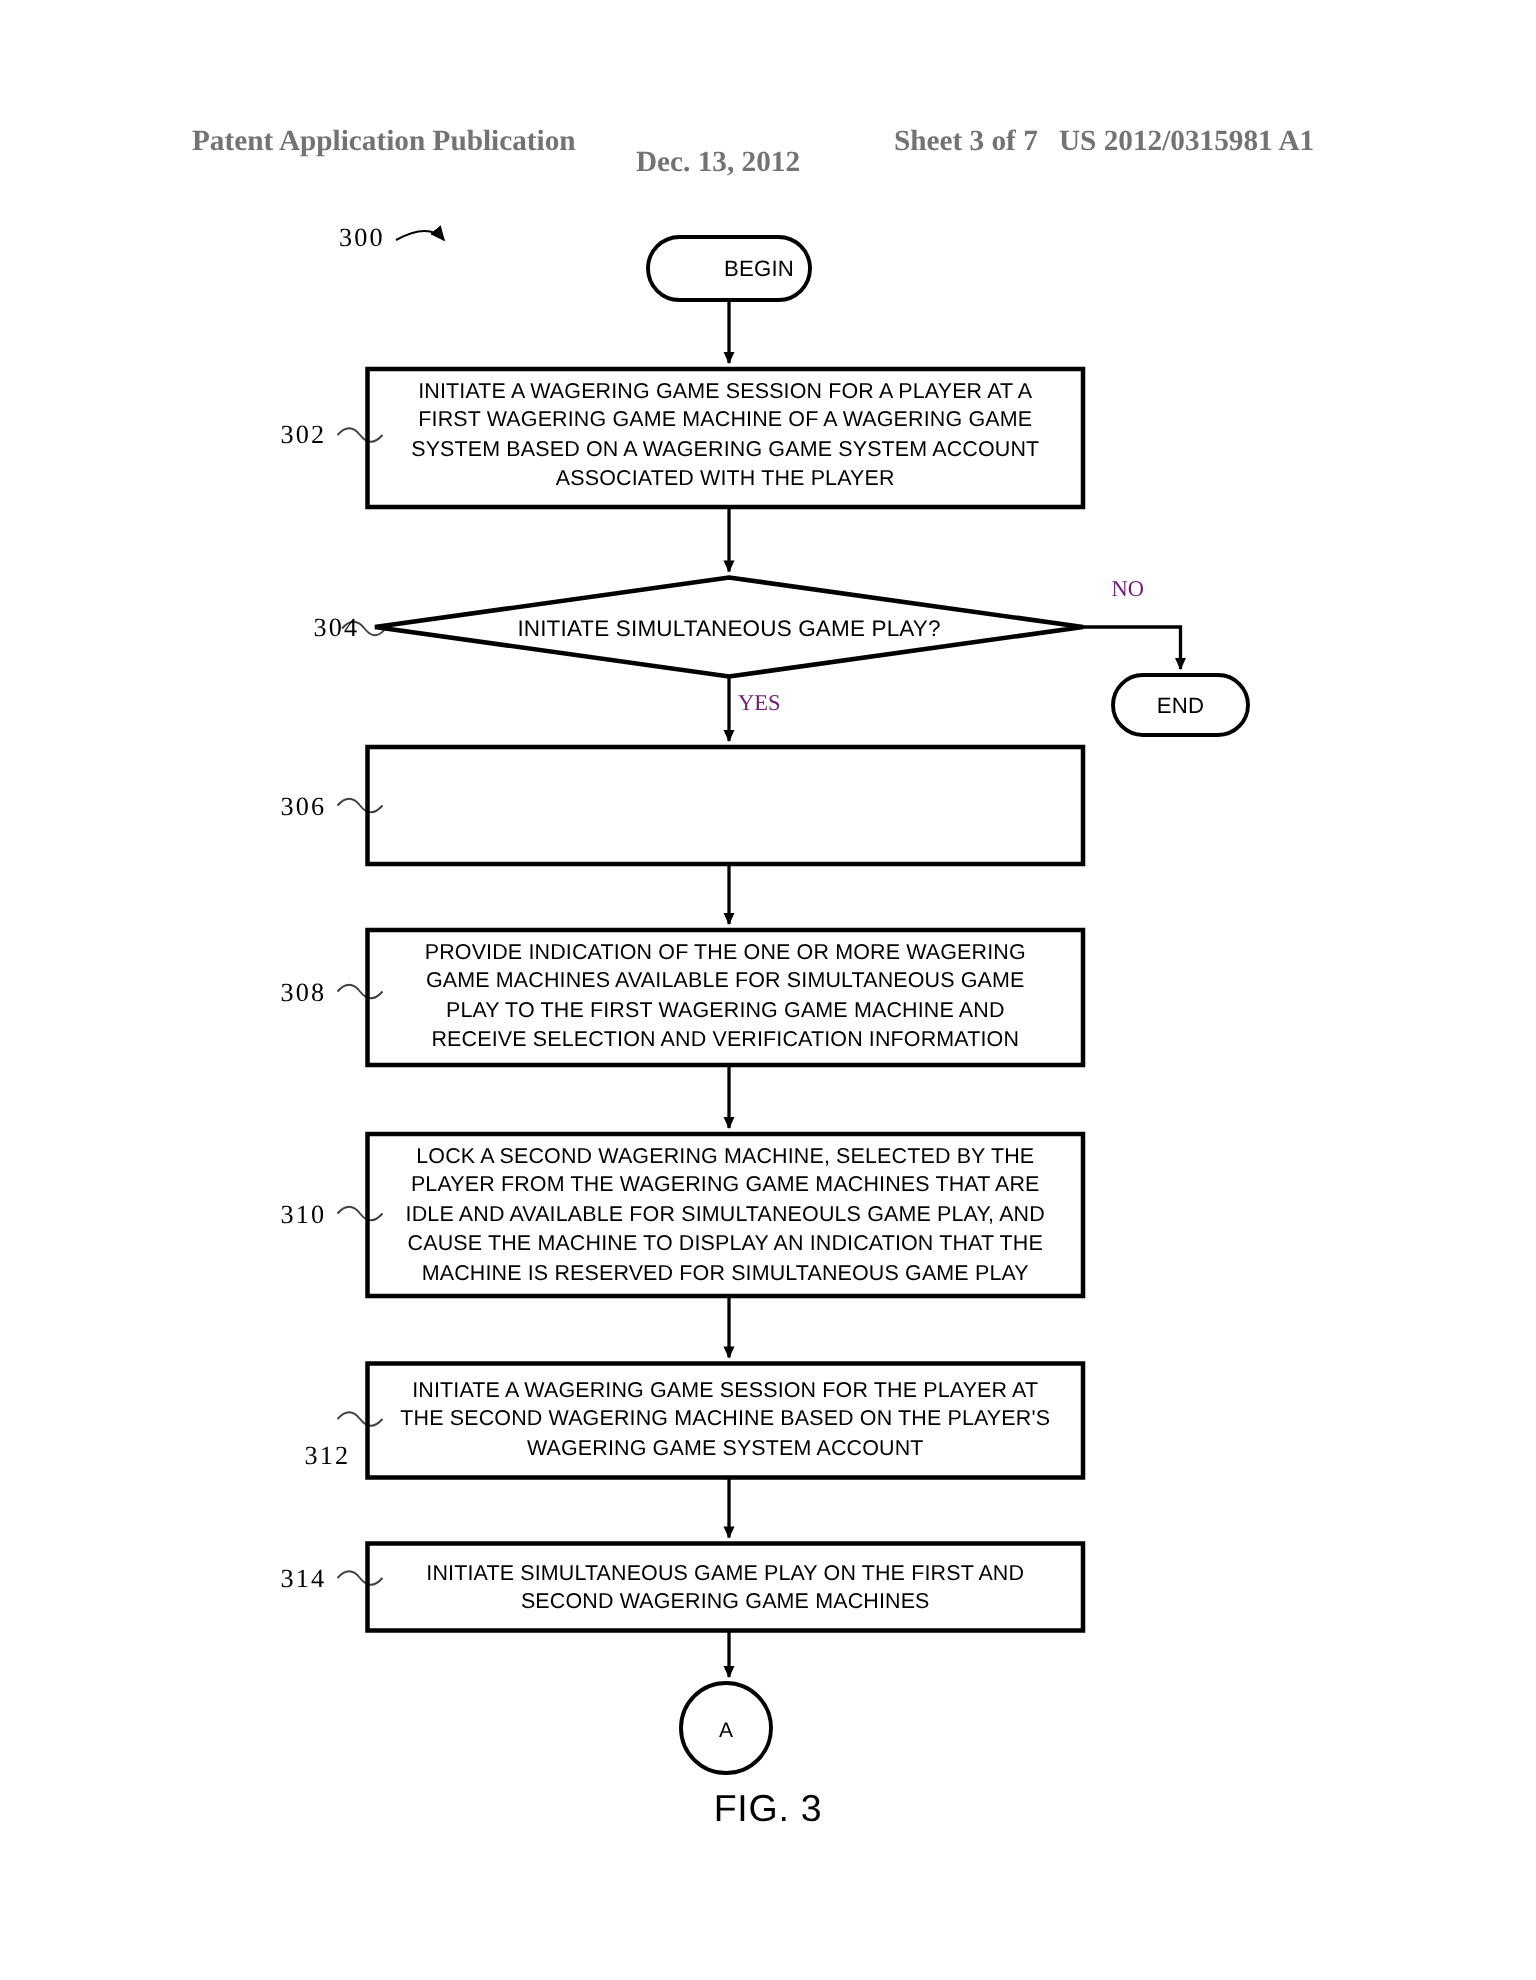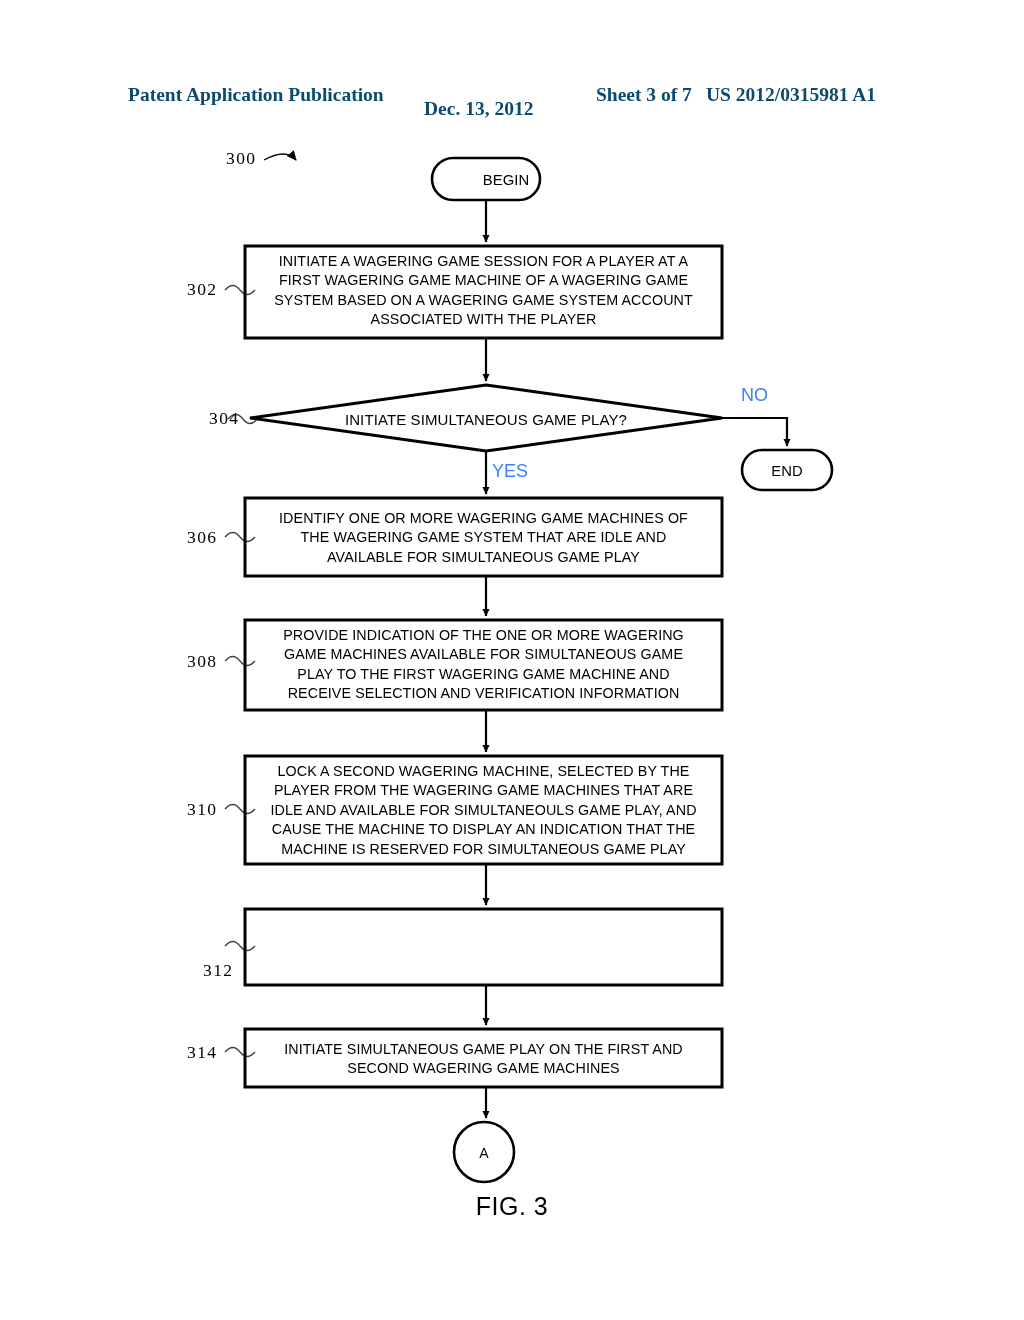--- a/index.html
+++ b/index.html
@@ -19,21 +19,21 @@
   
   #patent-header {
     position: absolute;
     top: 84px;
     left: 0;
     width: 1024px;
     height: 28px;
     font-family: "Liberation Serif", serif;
     font-weight: bold;
     font-size: 19.5px;
-    color: #0c4a6e;
+    color: #737373;
     white-space: nowrap;
   }
   #patent-header .hdr-pub   { position: absolute; left: 128px;  top: 0; }
   #patent-header .hdr-date  { position: absolute; left: 424px;  top: 0; margin-top: 14px; }
   #patent-header .hdr-sheet { position: absolute; left: 596px;  top: 0; }
   #patent-header .hdr-num   { position: absolute; left: 706px;  top: 0; }
 
   
   #flow-svg {
     position: absolute;
@@ -53,22 +53,23 @@
     letter-spacing: 0.1px;
   }
   .proc-text {
     font-size: 14.3px;
   }
   .term-text {
     font-size: 14.8px;
   }
   .branch-label {
     position: absolute;
-    font-size: 18px;
-    color: #3b82f6;
+    font-size: 15px;
+    color: #701a75;
+    font-family: Liberation Serif, serif;
   }
   .ref-num {
     position: absolute;
     font-size: 17.5px;
     color: #000;
     letter-spacing: 1.4px;
     font-family: "Liberation Serif", serif;
   }
   #fig-caption {
     position: absolute;
@@ -164,38 +165,38 @@
 
   <div class="ref-num" style="left:190px; top:408px;margin-left:19px;">304</div>
   <div class="node-text proc-text" style="left:286px; top:410px; width:400px; font-size:15px;">INITIATE SIMULTANEOUS GAME PLAY?</div>
 
   <div class="branch-label" style="left:741px; top:385px;">NO</div>
   <div class="branch-label" style="left:492px; top:461px;">YES</div>
 
   <div class="node-text term-text" style="left:742px; top:461px; width:90px;">END</div>
 
   <div class="ref-num" style="left:187px; top:527px;">306</div>
-  <div class="node-text proc-text" style="left:251px; top:509px; width:465px;">IDENTIFY ONE OR MORE WAGERING GAME MACHINES OF
-THE WAGERING GAME SYSTEM THAT ARE IDLE AND
-AVAILABLE FOR SIMULTANEOUS GAME PLAY</div>
 
   <div class="ref-num" style="left:187px; top:651px;">308</div>
   <div class="node-text proc-text" style="left:251px; top:626px; width:465px;">PROVIDE INDICATION OF THE ONE OR MORE WAGERING
 GAME MACHINES AVAILABLE FOR SIMULTANEOUS GAME
 PLAY TO THE FIRST WAGERING GAME MACHINE AND
 RECEIVE SELECTION AND VERIFICATION INFORMATION</div>
 
   <div class="ref-num" style="left:187px; top:799px;">310</div>
   <div class="node-text proc-text" style="left:251px; top:762px; width:465px;">LOCK A SECOND WAGERING MACHINE, SELECTED BY THE
 PLAYER FROM THE WAGERING GAME MACHINES THAT ARE
 IDLE AND AVAILABLE FOR SIMULTANEOULS GAME PLAY, AND
 CAUSE THE MACHINE TO DISPLAY AN INDICATION THAT THE
 MACHINE IS RESERVED FOR SIMULTANEOUS GAME PLAY</div>
 
   <div class="ref-num" style="left:187px; top:960px;margin-left:16px;">312</div>
+  <div class="node-text proc-text" style="left:251px; top:918px; width:465px;">INITIATE A WAGERING GAME SESSION FOR THE PLAYER AT
+THE SECOND WAGERING MACHINE BASED ON THE PLAYER'S
+WAGERING GAME SYSTEM ACCOUNT</div>
 
   <div class="ref-num" style="left:187px; top:1042px;">314</div>
   <div class="node-text proc-text" style="left:251px; top:1040px; width:465px;">INITIATE SIMULTANEOUS GAME PLAY ON THE FIRST AND
 SECOND WAGERING GAME MACHINES</div>
 
   <div class="node-text" style="left:454px; top:1144px; width:60px; font-size:14px;">A</div>
 
   <div id="fig-caption">FIG. 3</div>
 
 </div>

